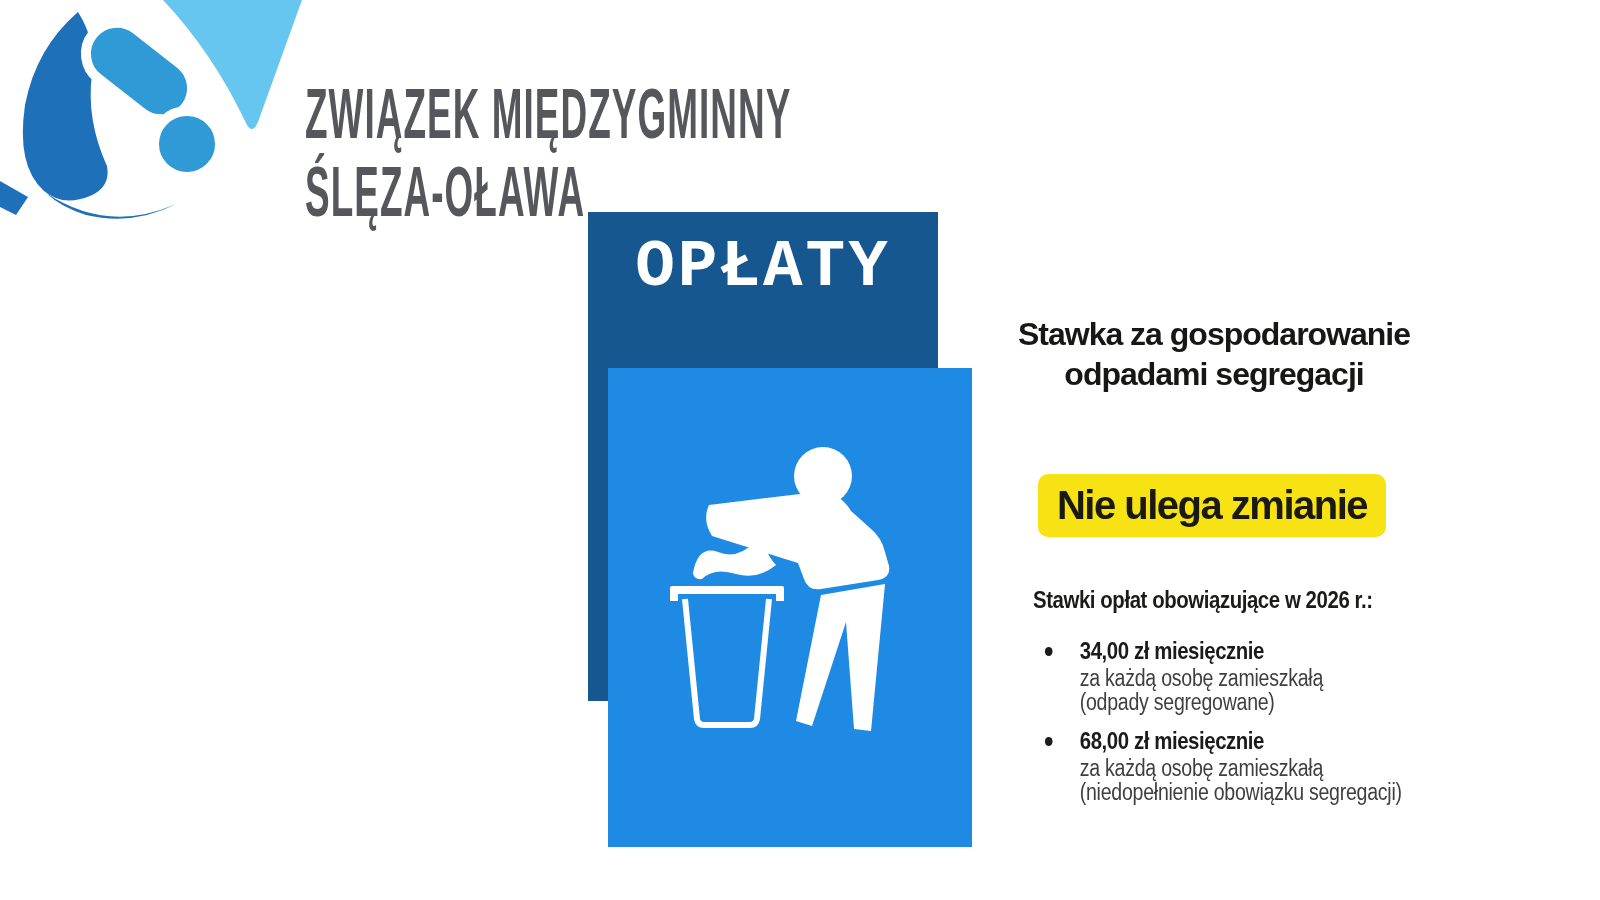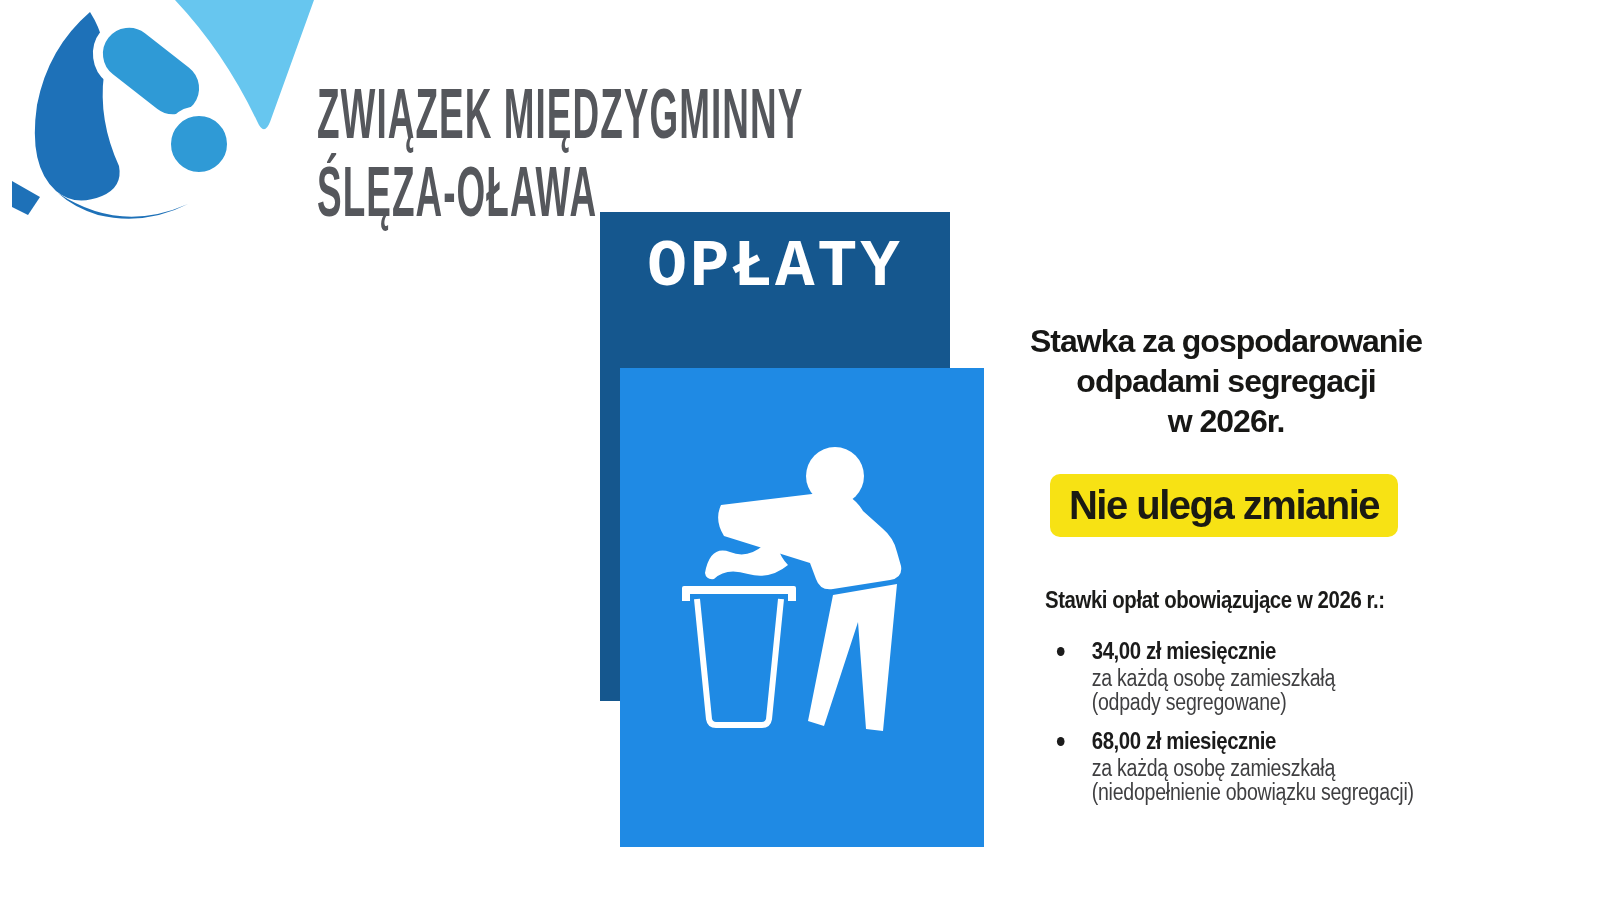--- a/index.html
+++ b/index.html
@@ -1,39 +1,38 @@
 <!DOCTYPE html>
 <html><head>
 <meta charset="utf-8">
 <style>
   html,body{margin:0;padding:0;background:#ffffff;}
   .stage{
     position:relative;width:1580px;height:900px;background:#ffffff;overflow:hidden;
     font-family:"Liberation Sans", sans-serif;
-    margin-left:12px;
   }
   
   .org-logo{position:absolute;left:0;top:0;width:310px;height:235px;}
   
   .org-title{
     position:absolute;left:305px;top:75px;
     color:#55575c;font-weight:700;font-size:71px;line-height:78px;letter-spacing:2px;
     transform:scaleX(0.52);transform-origin:0 0;white-space:nowrap;
   }
   
   .card-dark{position:absolute;left:588px;top:212px;width:350px;height:489px;background:#15578e;}
   .oplaty-label{
     padding-top:18px;text-align:center;color:#ffffff;
     font-size:66px;font-weight:700;letter-spacing:3px;white-space:nowrap;font-family:Liberation Mono, monospace;
   }
   .card-light{position:absolute;left:608px;top:368px;width:364px;height:479px;background:#1f8ae4;}
   .tidyman{position:absolute;left:0;top:0;width:364px;height:479px;}
   
   .info-title{
-    position:absolute;left:1008px;top:321px;width:412px;text-align:center;
+    position:absolute;left:1008px;top:314px;width:412px;text-align:center;
     font-size:32px;line-height:40px;font-weight:700;letter-spacing:-1px;color:#171715;
   }
   .badge{
     position:absolute;left:1038px;top:474px;width:348px;height:63px;
     background:#f7e214;border-radius:10px;
     display:flex;align-items:center;justify-content:center;
   }
   .badge span{font-size:40px;font-weight:700;letter-spacing:-1.5px;color:#1a1a13;white-space:nowrap;}
   .rates{
     position:absolute;left:1033px;top:586px;width:480px;
@@ -97,21 +96,20 @@
       <rect x="62" y="224" width="8" height="9" fill="#ffffff"></rect>
       <rect x="168" y="224" width="8" height="9" fill="#ffffff"></rect>
 
       <path d="M77 231 L89 351 Q90 357 96 357 L142 357 Q148 357 149 351 L161 231" fill="none" stroke="#ffffff" stroke-width="6"></path>
     </svg>
   </div>
 
   <div class="info-title">
     <div>Stawka za gospodarowanie</div>
     <div>odpadami segregacji</div>
-    <div>w 2026r.</div>
   </div>
 
   <div class="badge">
     <span>Nie ulega zmianie</span>
   </div>
 
   <div class="rates">
     <div class="rates-heading">Stawki opłat obowiązujące w 2026 r.:</div>
 
     <div class="rate-item">

